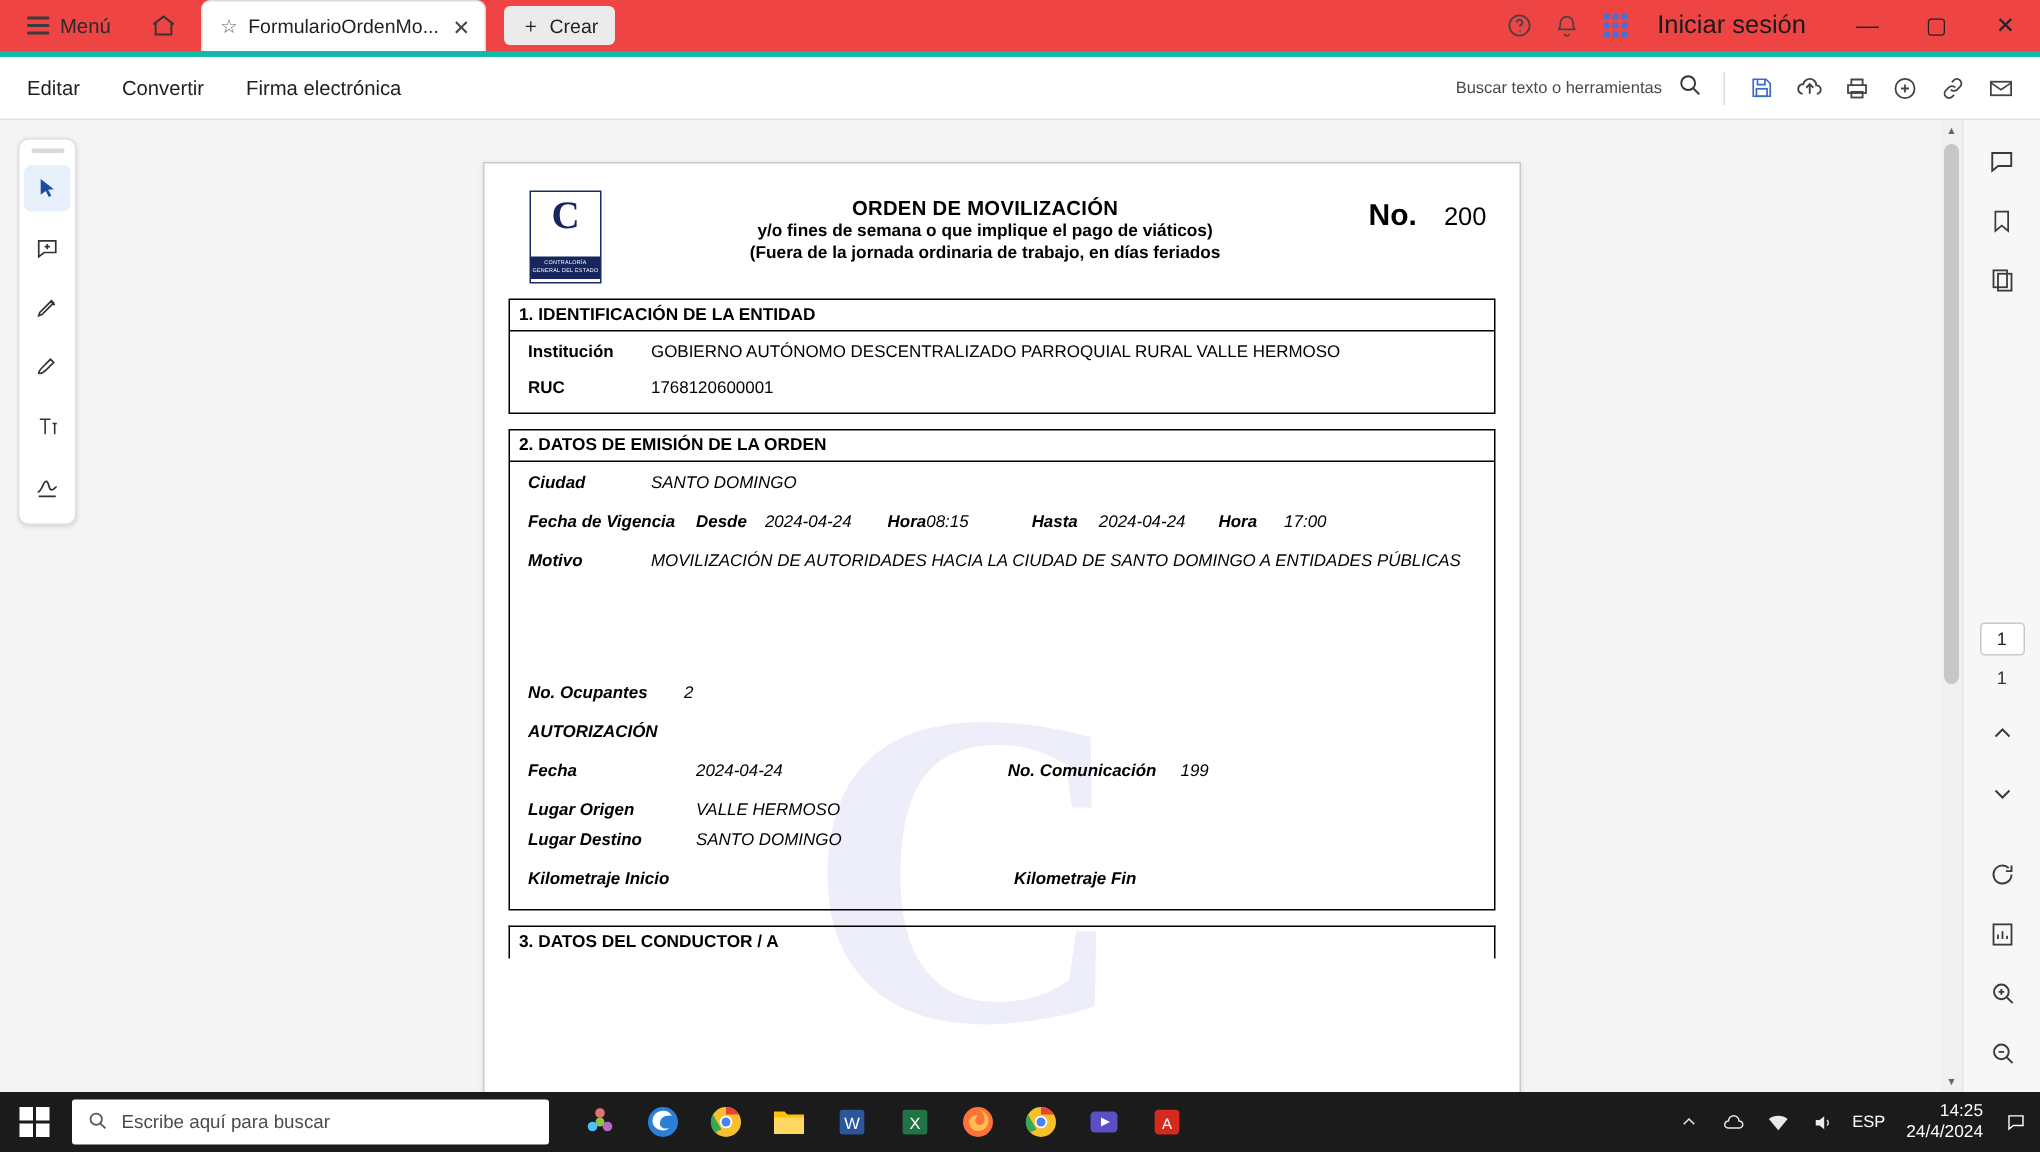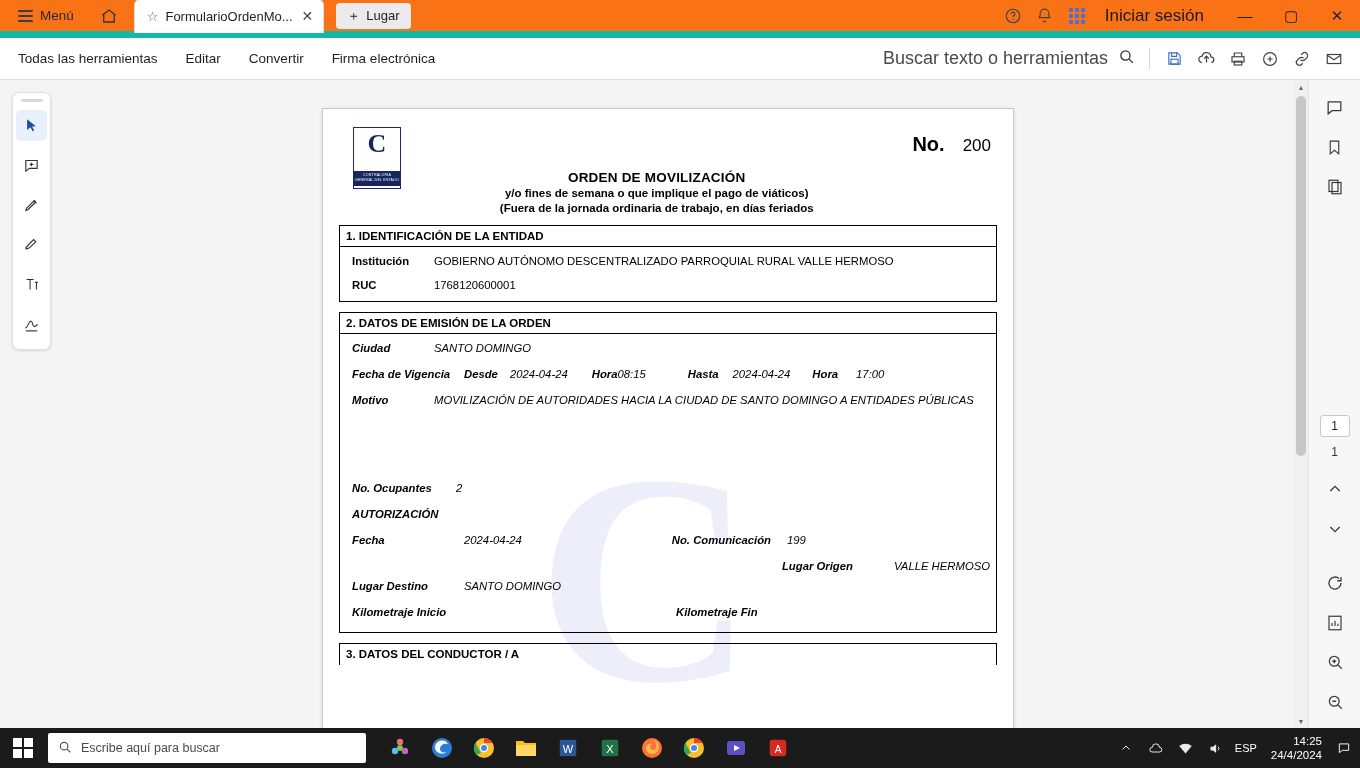--- a/index.html
+++ b/index.html
@@ -8,21 +8,21 @@
     width: 1360px; height: 768px;
     overflow: hidden;
     font-family: "Liberation Sans", sans-serif;
     background: #ffffff;
   }
   #app { position: relative; width: 1360px; height: 768px; }
 
   
   .titlebar {
     position: absolute; top: 0; left: 0; width: 1360px; height: 38px;
-    background: #f97316; border-bottom: 7px solid #14b8a6;
+    background: #ef4444; border-bottom: 4px solid #14b8a6;
     display: flex; align-items: center;
   }
   .menu-btn {
     display: flex; align-items: center; gap: 7px;
     margin-left: 12px; font-size: 13.5px; color: #2b2b2b; padding: 4px 6px;
   }
   .hamburger { display: inline-block; width: 15px; }
   .hamburger span { display: block; height: 2px; background: #3c3c3c; margin: 3px 0; border-radius: 1px; }
   .home-btn { margin-left: 16px; width: 26px; height: 26px; display: flex; align-items: center; justify-content: center; }
   .tab {
@@ -51,21 +51,21 @@
 
   
   .toolbar {
     position: absolute; top: 38px; left: 0; width: 1360px; height: 42px;
     background: #ffffff; border-bottom: 1px solid #e0e0e0;
     display: flex; align-items: center;
   }
   .tool-item { font-size: 13.5px; color: #1f1f1f; padding: 6px 14px; }
   .tool-item:first-child { margin-left: 4px; }
   .search-wrap { margin-left: auto; display: flex; align-items: center; gap: 10px; padding-right: 6px; }
-  .search-text { font-size: 18px; color: #4a4a4a; }
+  .search-text { font-size: 11px; color: #4a4a4a; }
   .sep { width: 1px; height: 22px; background: #dadada; margin: 0 8px; }
   .tb-icons { display: flex; align-items: center; padding-right: 10px; }
 
   
   .leftrail {
     position: absolute; top: 92px; left: 12px; width: 39px; height: 258px;
     background: #ffffff; border: 1px solid #e0e0e0; border-radius: 7px;
     box-shadow: 0 1px 3px rgba(0,0,0,.12);
     display: flex; flex-direction: column; align-items: center; padding-top: 6px;
   }
@@ -105,21 +105,21 @@
 
   
   .dochead { display: flex; align-items: flex-start; gap: 14px; }
   .logo {
     width: 48px; height: 62px; border: 1px solid #1b2a6b; background: #fff;
     display: flex; flex-direction: column; align-items: center; justify-content: space-between;
     padding: 3px 0 2px 0; flex: none; margin-left: 14px;
   }
   .logo-mark { font-family: "Liberation Serif", serif; font-size: 26px; color: #17265e; line-height: 26px; font-weight: bold; }
   .logo-bar { width: 100%; background: #17265e; color: #fff; font-size: 3.6px; text-align: center; letter-spacing: .2px; padding: 2px 0 3px; line-height: 5px; }
-  .headtext { flex: 1; text-align: center; padding-top: 4px; margin-top: 39px; }
+  .headtext { flex: 1; text-align: center; padding-top: 4px; }
   .h-title { font-size: 13.5px; font-weight: bold; color: #000; letter-spacing: .2px; }
   .h-sub { font-size: 11.5px; font-weight: bold; color: #000; margin-top: 1px; line-height: 14px; }
   .h-no { display: flex; align-items: baseline; gap: 18px; padding-top: 6px; padding-right: 6px; }
   .h-no .lbl { font-size: 20px; font-weight: bold; }
   .h-no .val { font-size: 17px; }
 
   
   .sect { border: 1.5px solid #000; margin-top: 10px; }
   .sect-title { font-size: 11.5px; font-weight: bold; padding: 4px 6px; border-bottom: 1.5px solid #000; }
   .sect-body { padding: 8px 6px 10px 6px; }
@@ -180,21 +180,21 @@
           <path d="M5 10v10h14V10"></path>
         </svg>
     </div>
     <div class="tab">
       <span class="star">☆</span>
       <span class="tab-title">FormularioOrdenMo...</span>
       <span class="close">✕</span>
     </div>
     <div class="crear-btn">
       <span>＋</span>
-      <span>Lugar</span>
+      <span>Crear</span>
     </div>
 
     <div class="tb-right">
       <div class="icon-btn">
         <svg width="18" height="18" viewBox="0 0 24 24" fill="none" stroke="#444" stroke-width="1.6">
             <circle cx="12" cy="12" r="9"></circle>
             <path d="M9.5 9.5a2.5 2.5 0 113 2.4v1.3"></path>
             <circle cx="12.4" cy="16.6" r=".8" fill="#444" stroke="none"></circle>
           </svg>
       </div>
@@ -218,21 +218,20 @@
           </span>
       </div>
       <div class="signin">Iniciar sesión</div>
       <div class="wbtn">―</div>
       <div class="wbtn">▢</div>
       <div class="wbtn close">✕</div>
     </div>
   </div>
 
   <div class="toolbar">
-    <div class="tool-item">Todas las herramientas</div>
     <div class="tool-item">Editar</div>
     <div class="tool-item">Convertir</div>
     <div class="tool-item">Firma electrónica</div>
 
     <div class="search-wrap">
       <span class="search-text">Buscar texto o herramientas</span>
       <span>
         <svg width="17" height="17" viewBox="0 0 24 24" fill="none" stroke="#333" stroke-width="1.8">
             <circle cx="10.5" cy="10.5" r="6.5"></circle>
             <path d="M15.5 15.5L21 21"></path>
@@ -354,21 +353,21 @@
               <span class="lbl-b pad-l">AUTORIZACIÓN</span>
             </div>
 
             <div class="row">
               <span class="lbl-b pad-l" style="width:118px;flex:none;">Fecha</span>
               <span class="v">2024-04-24</span>
               <span class="lbl-b" style="margin-left:150px;">No. Comunicación</span>
               <span class="v" style="margin-left:16px;">199</span>
             </div>
 
-            <div class="row" style="margin-bottom:8px;justify-content:flex-end;">
+            <div class="row" style="margin-bottom:8px;">
               <span class="lbl-b pad-l" style="width:118px;flex:none;">Lugar Origen</span>
               <span class="v">VALLE HERMOSO</span>
             </div>
 
             <div class="row">
               <span class="lbl-b pad-l" style="width:118px;flex:none;">Lugar Destino</span>
               <span class="v">SANTO DOMINGO</span>
             </div>
 
             <div class="row" style="margin-bottom:4px;">

